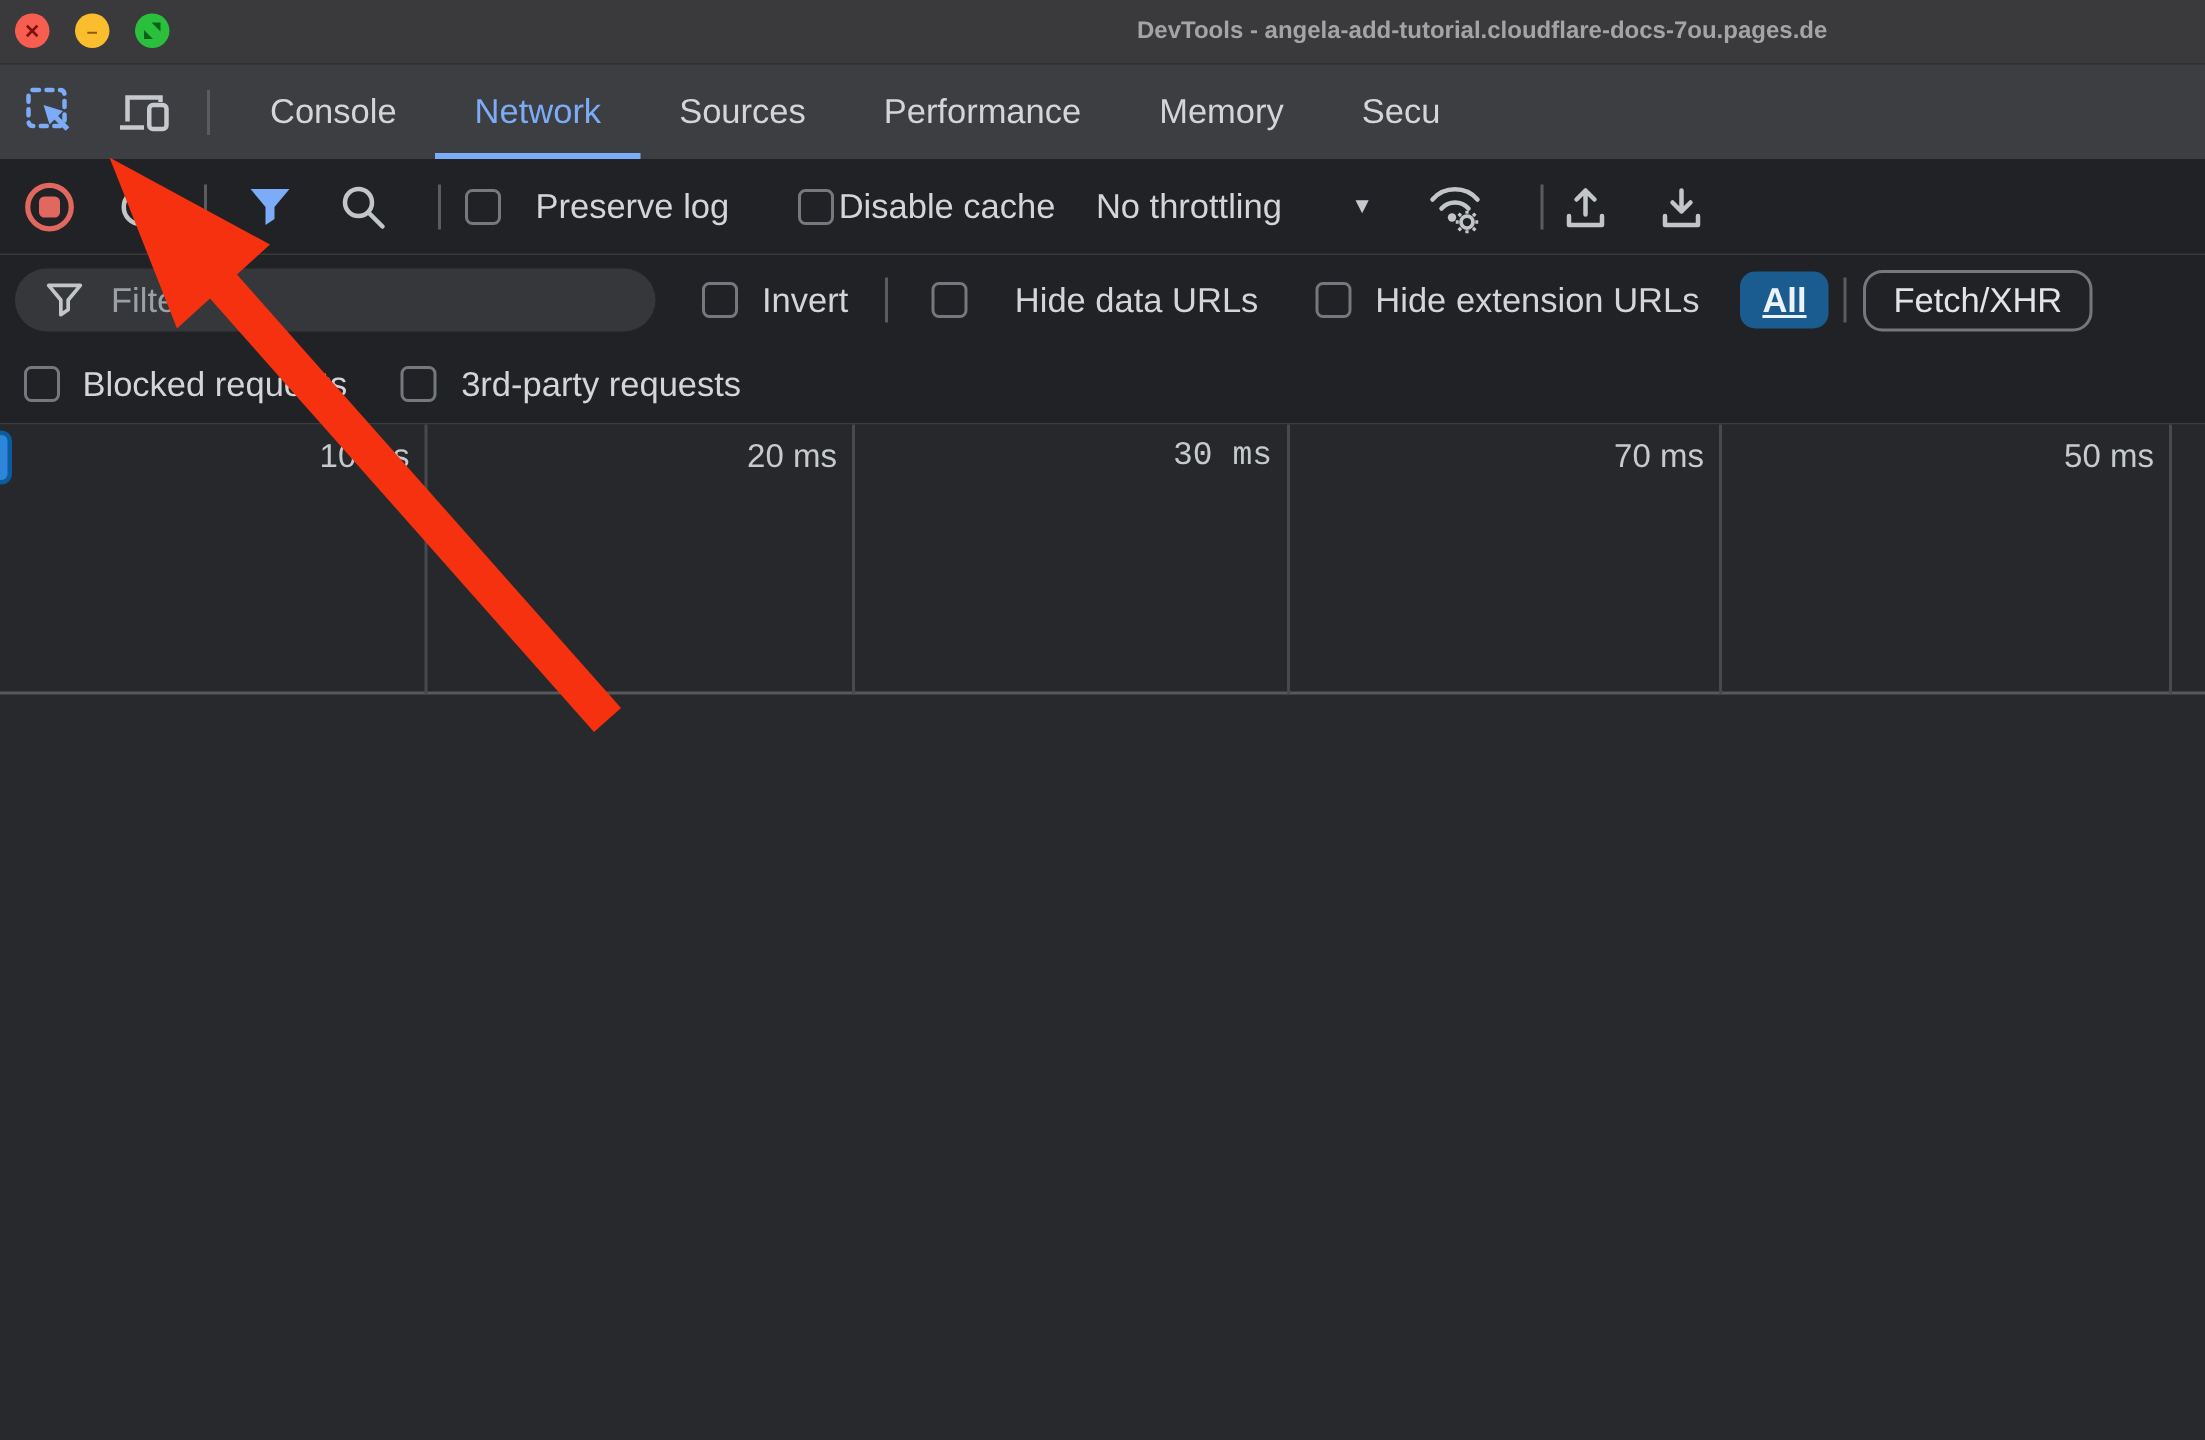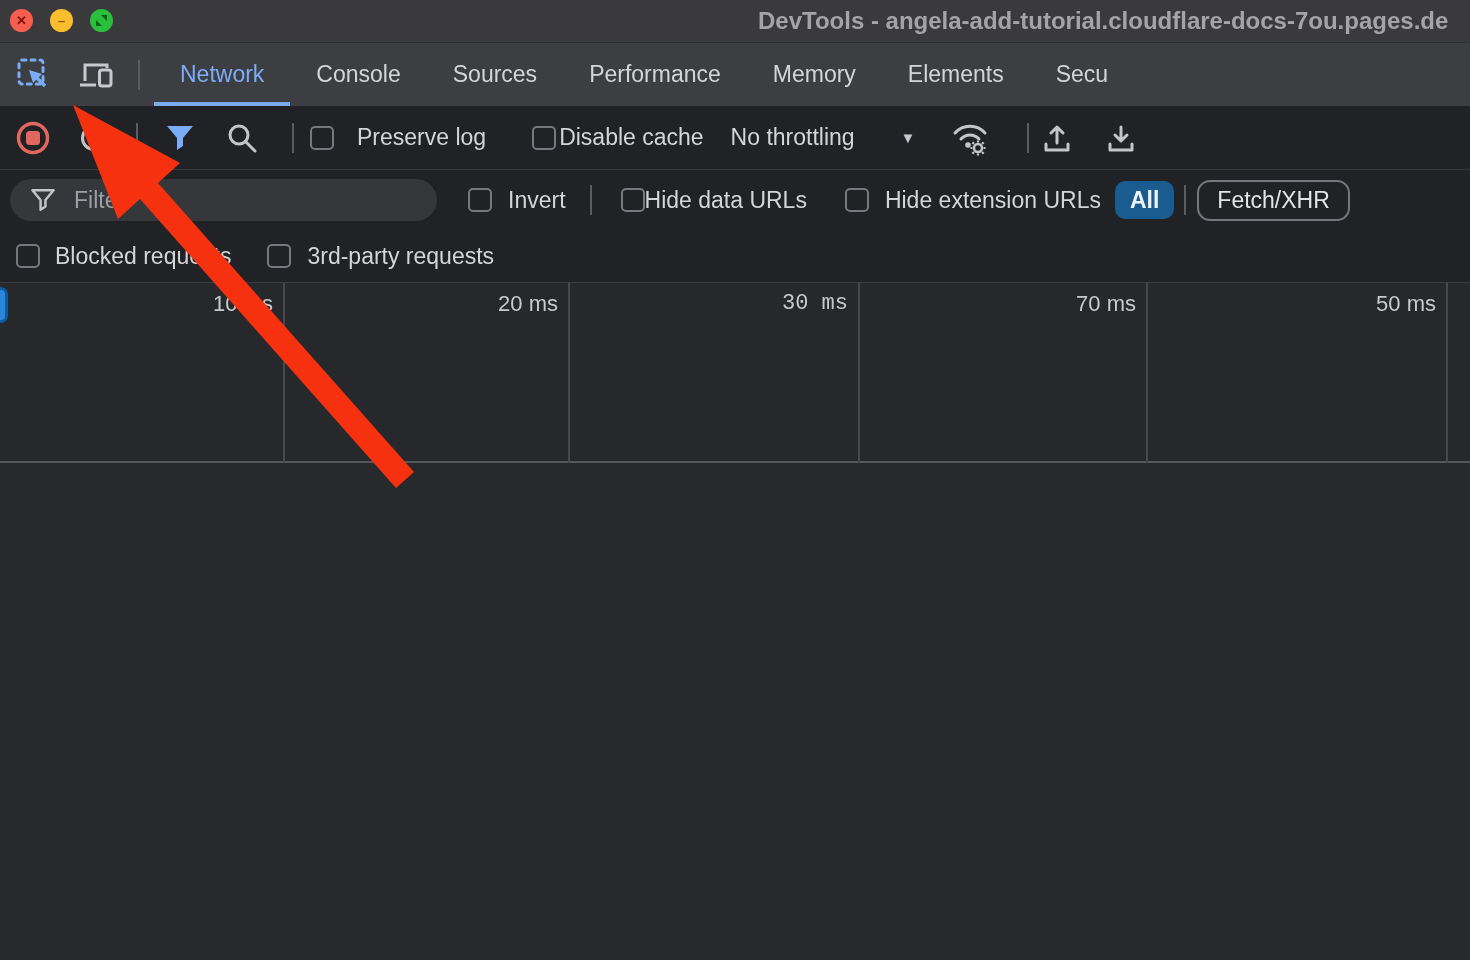--- a/index.html
+++ b/index.html
@@ -12,21 +12,21 @@
 
   
   .titlebar { height:42px; background:#3a3a3c; position:relative; }
   .lights { position:absolute; left:10px; top:9px; display:flex; gap:17px; }
   .light { width:23px; height:23px; border-radius:50%; display:flex; align-items:center;
            justify-content:center; font-size:13px; font-weight:bold; line-height:1; cursor:default; }
   .light.red    { background:#f85e50; color:#7d120a; }
   .light.yellow { background:#f9bd2e; color:#8f5a10; }
   .light.green  { background:#2ac03e; color:#0a6119; }
   .wtitle { position:absolute; left:758px; top:0; height:42px; line-height:42px;
-            font-size:24px; font-weight:bold; color:#a4a4a6; white-space:nowrap; }
+            font-size:16px; font-weight:bold; color:#a4a4a6; white-space:nowrap; }
 
   
   .tabbar { height:64px; background:#3c3e41; border-top:1px solid #2e2f32;
             display:flex; align-items:center; }
   .icon-btn { display:flex; align-items:center; justify-content:center; flex:none; }
   .vsep { width:2px; height:30px; background:#5a5c5f; flex:none; }
   .tabs { display:flex; height:100%; }
   .tab { padding:0 26px; font-size:23px; color:#d3d5d8; height:100%;
          display:flex; align-items:center; white-space:nowrap; }
   .tab.active { color:#7cacf8; box-shadow:inset 0 -4px 0 #7cacf8; }
@@ -102,26 +102,25 @@
   </div>
   <div class="icon-btn" style="margin-left:22px; width:40px;">
     <svg width="38" height="34" viewBox="0 0 38 34">
       <path d="M8 23 V7 H30 V10" fill="none" stroke="#c6c9cd" stroke-width="3"></path>
       <path d="M3 27 H19" fill="none" stroke="#c6c9cd" stroke-width="3"></path>
       <rect x="22.5" y="12" width="11.5" height="16" rx="2.5" fill="none" stroke="#c6c9cd" stroke-width="3"></rect>
     </svg>
   </div>
   <div class="vsep" style="margin-left:22px;"></div>
   <div class="tabs" style="margin-left:14px;">
+    <div class="tab">Console</div>
     <div class="tab active">Network</div>
-    <div class="tab">Console</div>
     <div class="tab">Sources</div>
     <div class="tab">Performance</div>
     <div class="tab">Memory</div>
-    <div class="tab">Elements</div>
     <div class="tab">Secu</div>
   </div>
 </div>
 
 <div class="toolbar">
   <div class="icon-btn" style="margin-left:16px;">
     <svg width="34" height="34" viewBox="0 0 34 34">
       <circle cx="17" cy="17" r="14.5" fill="none" stroke="#e0685f" stroke-width="3.5"></circle>
       <rect x="10" y="10" width="14" height="14" rx="3.5" fill="#e0685f"></rect>
     </svg>
@@ -177,24 +176,24 @@
   <div class="filterpill">
     <svg width="26" height="26" viewBox="0 0 32 32">
       <polygon points="3,4 29,4 19,16 19,24 13,28 13,16" fill="none" stroke="#c3c6c9" stroke-width="3" stroke-linejoin="round"></polygon>
     </svg>
     <input type="text" placeholder="Filter" style="">
   </div>
   <span class="cb" style="margin-left:31px;"></span>
   <span class="lbl" style="margin-left:16px;">Invert</span>
   <div class="vsep" style="margin-left:24px;"></div>
   <span class="cb" style="margin-left:29px;"></span>
-  <span class="lbl" style="margin-left:0;">Hide data URLs</span>
+  <span class="lbl" style="margin-left:32px;">Hide data URLs</span>
   <span class="cb" style="margin-left:38px;"></span>
   <span class="lbl" style="margin-left:16px;">Hide extension URLs</span>
-  <div class="chip-all" style="margin-left:14px;">All</div>
+  <div class="chip-all" style="margin-left:27px;text-decoration:underline;">All</div>
   <div class="vsep" style="margin-left:10px;"></div>
   <div class="chip-fetch" style="margin-left:11px;">Fetch/XHR</div>
 </div>
 
 <div class="row3">
   <span class="cb" style="margin-left:16px;"></span>
   <span class="lbl" style="margin-left:15px;">Blocked requests</span>
   <span class="cb" style="margin-left:36px;"></span>
   <span class="lbl" style="margin-left:16px;">3rd-party requests</span>
 </div>

